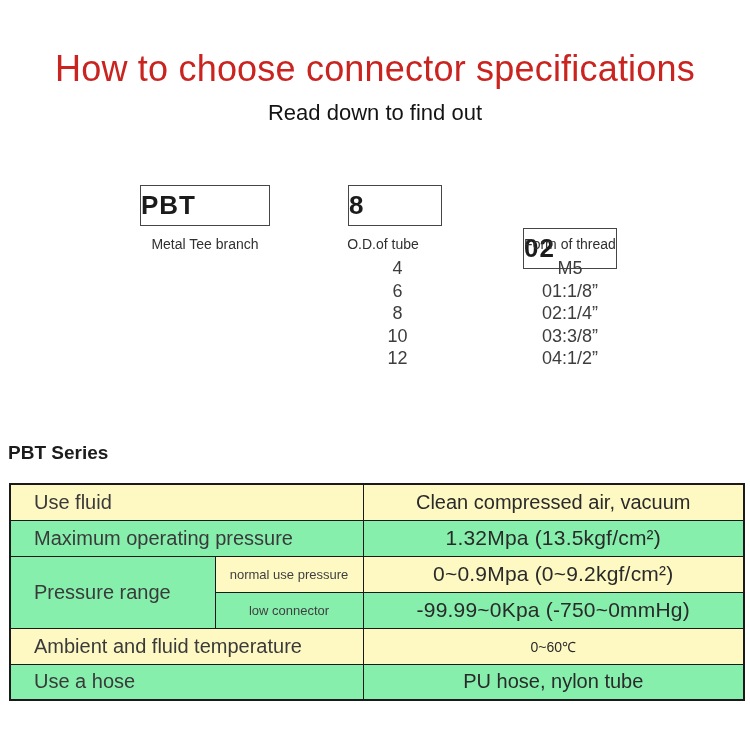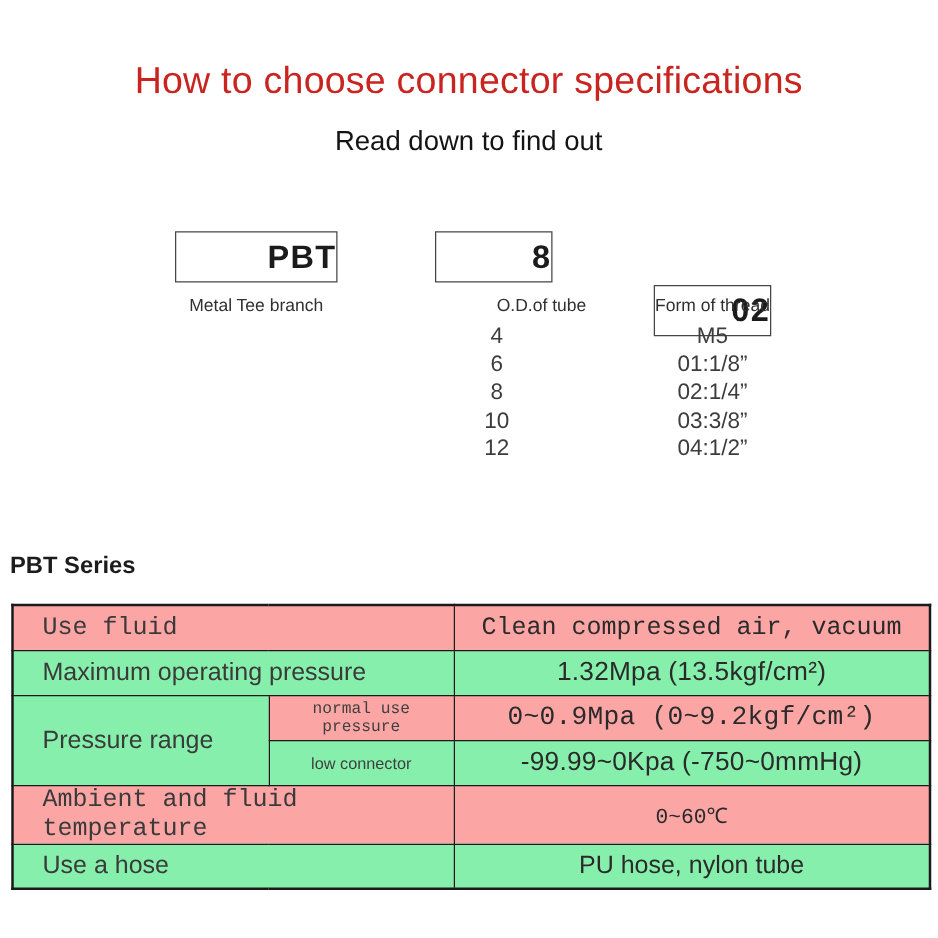--- a/index.html
+++ b/index.html
@@ -8,54 +8,54 @@
     position: relative;
     font-family: "Liberation Sans", sans-serif;
     color: #1a1a1a;
     overflow: hidden;
   }
 
   .page-title {
     position: absolute;
     top: 48px; left: 0; width: 750px;
     text-align: center;
-    font-size: 30px;
+    font-size: 36px;
     font-weight: 400;
     color: #c9241f;
     letter-spacing: 0.2px;
   }
   .page-subtitle {
     position: absolute;
     top: 100px; left: 0; width: 750px;
     text-align: center;
     font-size: 22px;
     color: #141414;
   }
 
   .code-box {
     position: absolute;
     top: 185px; height: 41px;
     border: 1.5px solid #464646;
     background: #ffffff;
-    display: flex; align-items: center; justify-content: flex-end;
+    display: flex; align-items: center; justify-content: flex-start;
     font-weight: bold; font-size: 26px; color: #1b1b1b;
     letter-spacing: 1px;
   }
   .box-series { left: 140px; width: 130px; }
   .box-tube   { left: 348px; width: 94px; }
   .box-thread { left: 523px; width: 94px; margin-top: 43px; }
 
   .code-box-label {
     position: absolute;
     top: 236px;
     font-size: 14px; color: #303030;
     text-align: center;
   }
   .label-series { left: 140px; width: 130px; }
-  .label-tube   { left: 339px; width: 130px; text-align: right; }
+  .label-tube   { left: 318px; width: 130px; }
   .label-thread { left: 505px; width: 130px; }
 
   .option-list {
     position: absolute;
     top: 257px;
     text-align: center;
     font-size: 18px; color: #3d3d3d;
     line-height: 22.5px;
   }
   .tube-list   { left: 345px; width: 105px; }
@@ -74,33 +74,33 @@
     border-collapse: collapse;
     table-layout: fixed;
     border: 2px solid #1a1a1a;
   }
   .spec-table td {
     border: 1px solid #1a1a1a;
     height: 36px;
     vertical-align: middle;
     background: #86efac;
   }
-  .spec-table td.beige { background: #fca5a5; font-family: Liberation Mono, monospace; }
+  .spec-table td.beige { background: #fef9c3; }
   .spec-table td.row-label {
     padding-left: 23px;
     font-size: 20px; color: #3a3a3a;
   }
   .spec-table td.sub-label {
     text-align: center;
     font-size: 13px; color: #3f3f3f;
   }
   .spec-table td.row-value { text-align: center; color: #2a2a2a; }
   .val-lg { font-size: 20px; }
   .val-md { font-size: 21px; letter-spacing: 0.2px; }
-  .val-sm { font-size: 17px; }
+  .val-sm { font-size: 14px; }
 </style>
 </head>
 <body>
 
 <div class="page-title">How to choose connector specifications</div>
 <div class="page-subtitle">Read down to find out</div>
 
 <div class="code-box box-series">
   <span>PBT</span>
 </div>

